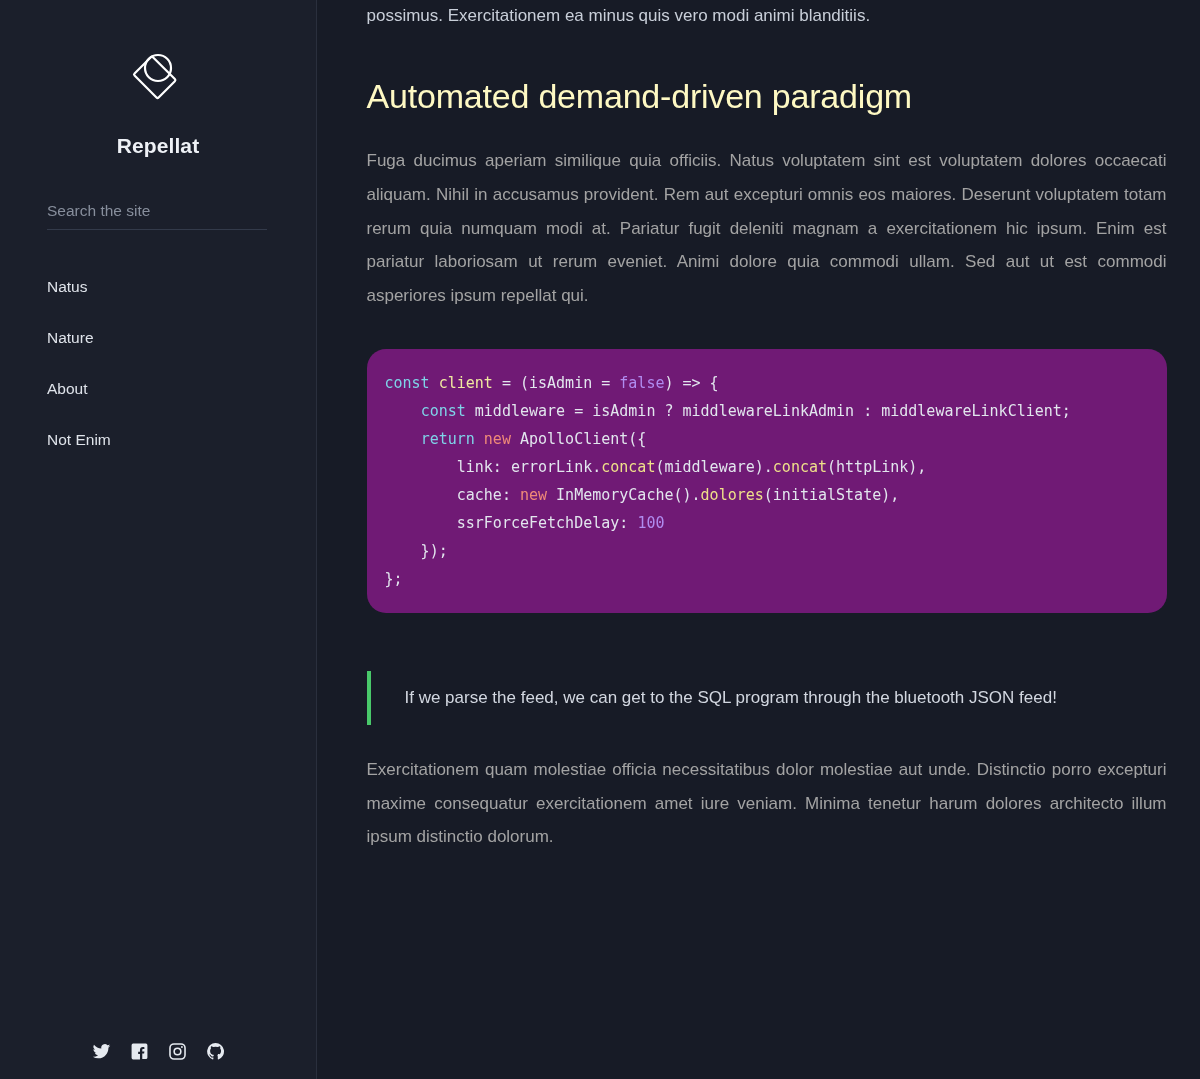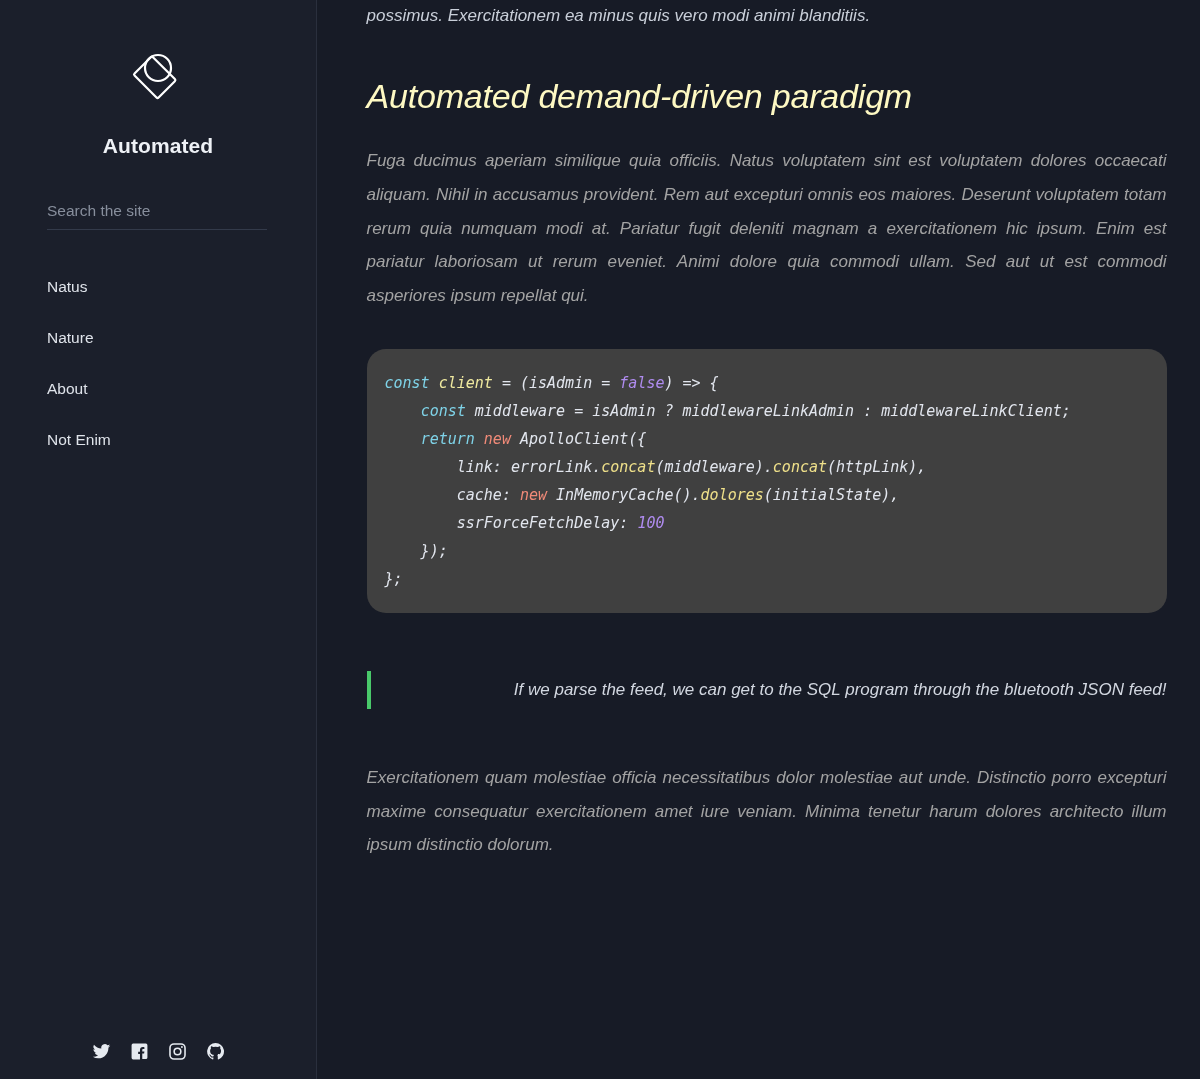--- a/index.html
+++ b/index.html
@@ -100,21 +100,20 @@
     color: #e6eaf0;
   }
   .social-link svg { display: block; }
 
   
   .main {
     flex: 1 1 auto;
     background: #171b26;
     padding: 0 26px 0 42px;
     overflow: hidden;
-    font-style: italic;
   }
   .content {
     max-width: 800px;
     margin: 0 auto;
     padding-top: 0;
   }
 
   .lead-tail {
     font-size: 17px;
     line-height: 1.62;
@@ -135,21 +134,21 @@
 
   .para {
     font-size: 17px;
     line-height: 1.98;
     color: #a3a3a3;
     text-align: justify;
     margin: 28px 0 0 0;
   }
 
   .codeblock {
-    background: #404040;
+    background: #701a75;
     border-radius: 19px;
     margin: 36px 0 0 0;
     padding: 20px 18px 20px 18px;
     overflow: hidden;
   }
   .codeblock pre {
     margin: 0;
     font-family: "DejaVu Sans Mono", "Liberation Mono", monospace;
     font-size: 15px;
     line-height: 1.87;
@@ -164,46 +163,45 @@
   .tok-fn   { color: #efe08a; }
   .tok-num  { color: #b08cf0; text-align: center; }
   .tok-pl   { color: #e2e6ee; }
 
   .quote {
     margin: 58px 0 0 0;
     border-left: 4px solid #49c96a;
     padding: 2px 0 2px 26px;
   }
   .quote p {
-    margin: 0;
+    margin: 8px;
     font-size: 17px;
     line-height: 2.0;
     color: #d2d7e0;
-    text-align: right;
-  }
-
-  .para-last { margin-top: 52px; }
+  }
+
+  .para-last { margin-top: 28px; }
 </style>
 </head>
 <body>
 
 <div class="page">
 
   <aside class="sidebar">
 
     <div class="brand">
       <a class="logo-link" href="#">
         <svg class="logo-mark" viewBox="0 0 78 78" fill="none">
           <rect x="14.5" y="30.5" width="26" height="34" rx="1.5" transform="rotate(-45 14.5 30.5)" stroke="#ffffff" stroke-width="2.2"></rect>
           <rect x="63.4" y="30.5" width="26" height="34" rx="1.5" transform="rotate(45 63.4 30.5) scale(-1,1)" stroke="#ffffff" stroke-width="2.2"></rect>
           <path d="M39 70 L17 48 L39 26 L61 48 Z" stroke="none" fill="none"></path>
           <circle cx="39" cy="24" r="13" stroke="#ffffff" stroke-width="2.2" fill="none"></circle>
         </svg>
       </a>
-      <div class="brand-name">Automated</div>
+      <div class="brand-name">Repellat</div>
     </div>
 
     <div class="search-wrap">
       <input class="search-input" type="text" placeholder="Search the site" style="">
     </div>
 
     <nav class="nav">
       <a class="nav-item" href="#">Natus</a>
       <a class="nav-item" href="#">Nature</a>
       <a class="nav-item" href="#">About</a>

